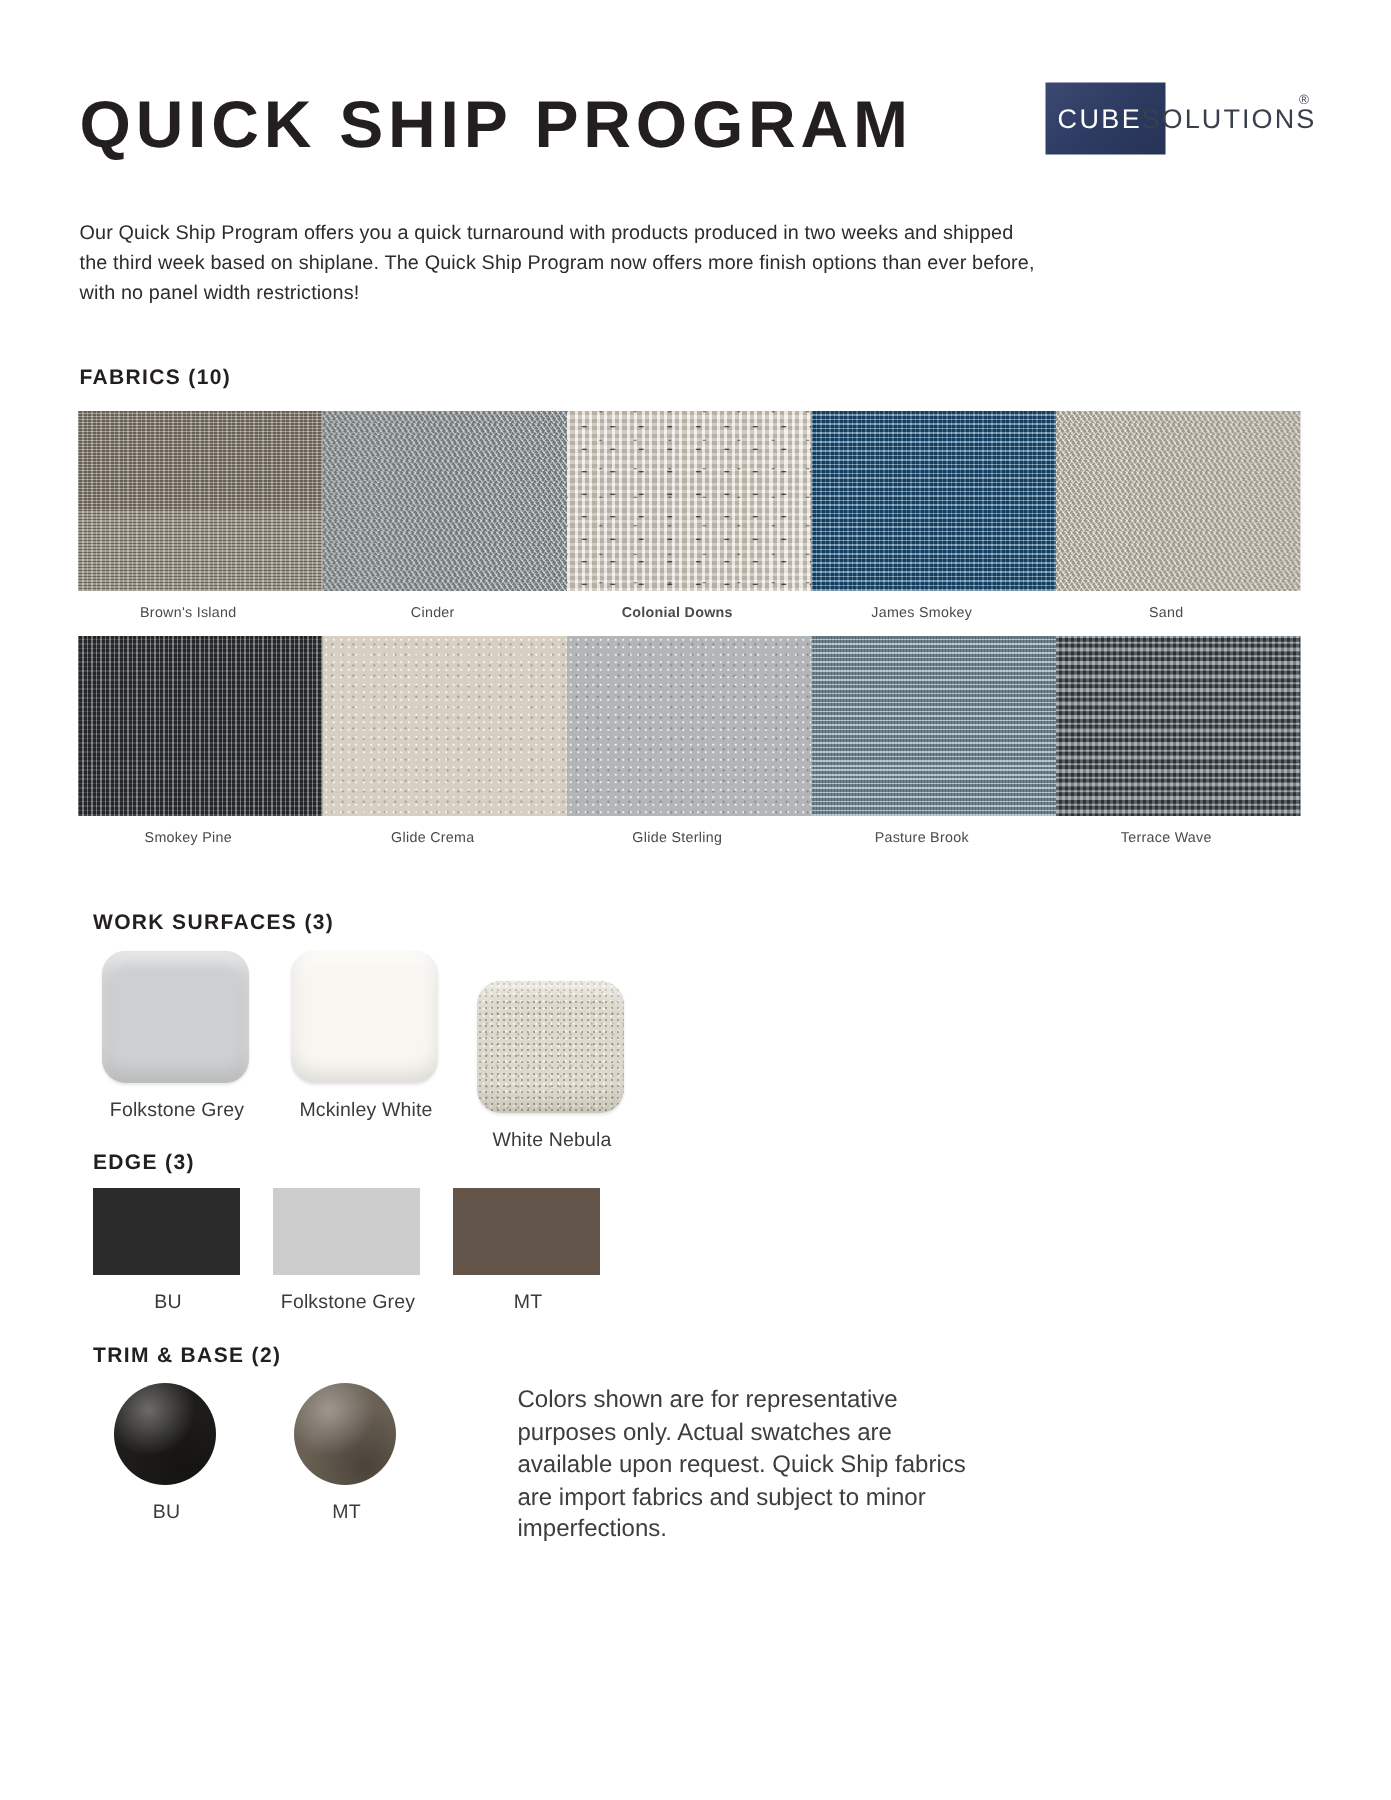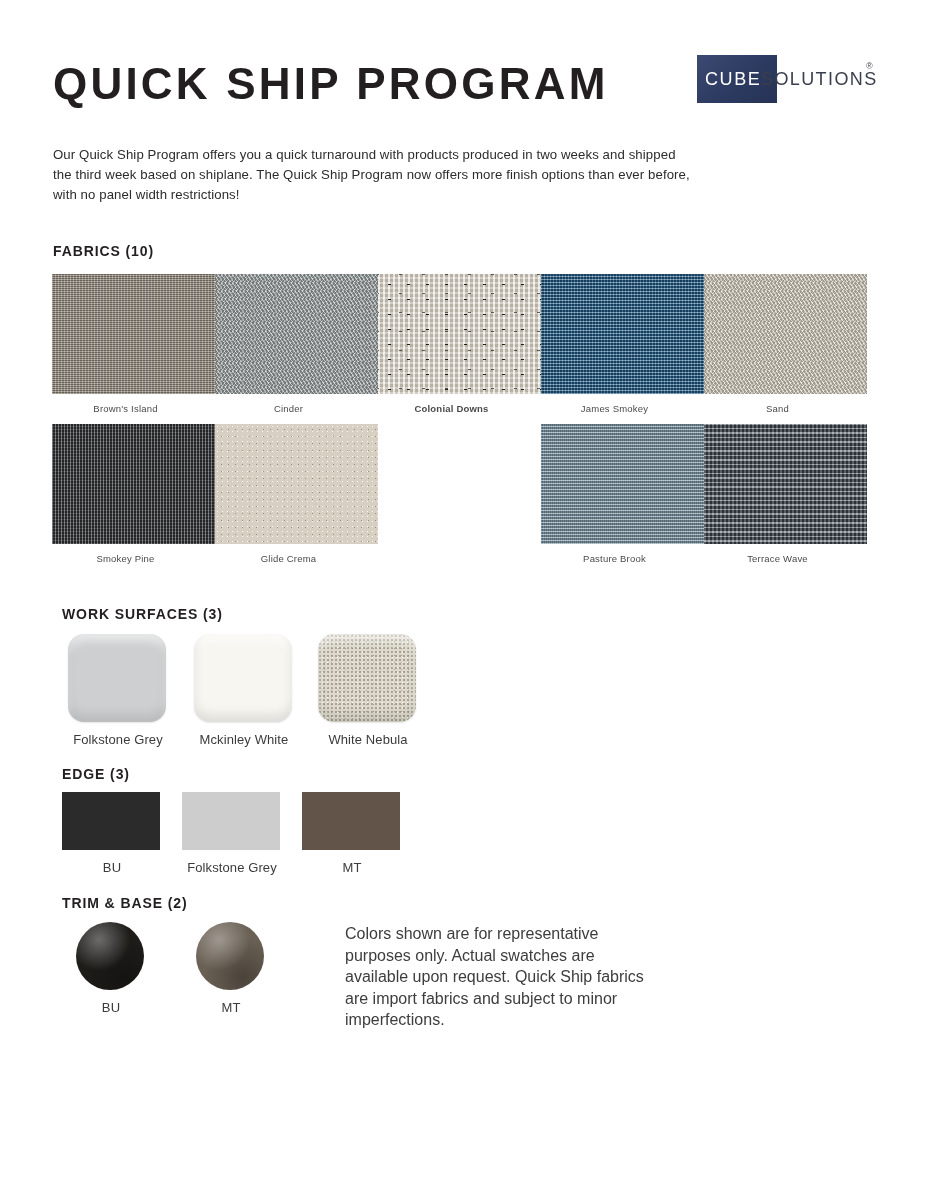--- a/index.html
+++ b/index.html
@@ -314,20 +314,26 @@
         <div class="tex tex-dark-rib"></div>
       </div>
       <div class="fabric-label">Smokey Pine</div>
     </div>
     <div class="fabric-cell" style="left:163px;">
       <div class="fabric-swatch" style="background: rgb(215, 207, 194);">
         <div class="tex tex-speck"></div>
       </div>
       <div class="fabric-label">Glide Crema</div>
     </div>
+    <div class="fabric-cell" style="left:326px;">
+      <div class="fabric-swatch" style="background: rgb(179, 181, 183);">
+        <div class="tex tex-speck"></div>
+      </div>
+      <div class="fabric-label">Glide Sterling</div>
+    </div>
     <div class="fabric-cell" style="left:489px;">
       <div class="fabric-swatch" style="background: rgb(118, 145, 159);">
         <div class="tex tex-hlines"></div>
       </div>
       <div class="fabric-label">Pasture Brook</div>
     </div>
     <div class="fabric-cell" style="left:652px;">
       <div class="fabric-swatch" style="background: rgb(86, 96, 108);">
         <div class="tex tex-wave"></div>
       </div>
@@ -340,21 +346,21 @@
 
 <div class="ws-grid">
   <div class="ws-cell" style="left:0px;">
     <div class="ws-swatch" style="background: rgb(205, 207, 208); box-shadow: rgba(0, 0, 0, 0.1) 0px -7px 11px inset, rgba(255, 255, 255, 0.55) 0px 7px 9px inset, rgba(0, 0, 0, 0.1) 0px 1px 2px;"></div>
     <div class="ws-label">Folkstone Grey</div>
   </div>
   <div class="ws-cell" style="left:126px;">
     <div class="ws-swatch" style="background: rgb(248, 246, 241); box-shadow: rgba(0, 0, 0, 0.1) 0px -7px 11px inset, rgba(255, 255, 255, 0.55) 0px 7px 9px inset, rgba(0, 0, 0, 0.1) 0px 1px 2px;"></div>
     <div class="ws-label">Mckinley White</div>
   </div>
-  <div class="ws-cell" style="left:250px;">
+  <div class="ws-cell" style="left:250px;margin-top:20px;">
     <div class="ws-swatch" style="background: radial-gradient(rgba(120, 110, 92, 0.55) 0.7px, transparent 0.8px) 0px 0px / 4px 4px, radial-gradient(rgba(255, 255, 255, 0.9) 0.6px, transparent 0.7px) 2px 1px / 5px 5px, radial-gradient(rgba(90, 82, 68, 0.4) 0.6px, transparent 0.7px) 3px 4px / 7px 7px rgb(221, 217, 204); box-shadow: rgba(0, 0, 0, 0.1) 0px -7px 11px inset, rgba(255, 255, 255, 0.55) 0px 7px 9px inset, rgba(0, 0, 0, 0.1) 0px 1px 2px;"></div>
     <div class="ws-label">White Nebula</div>
   </div>
 </div>
 
 <div class="section-heading" style="left:62px; top:766px;">EDGE (3)</div>
 
 <div class="edge-grid">
   <div class="edge-cell" style="left:0px;">
     <div class="edge-swatch" style="background: rgb(43, 43, 43);"></div>

